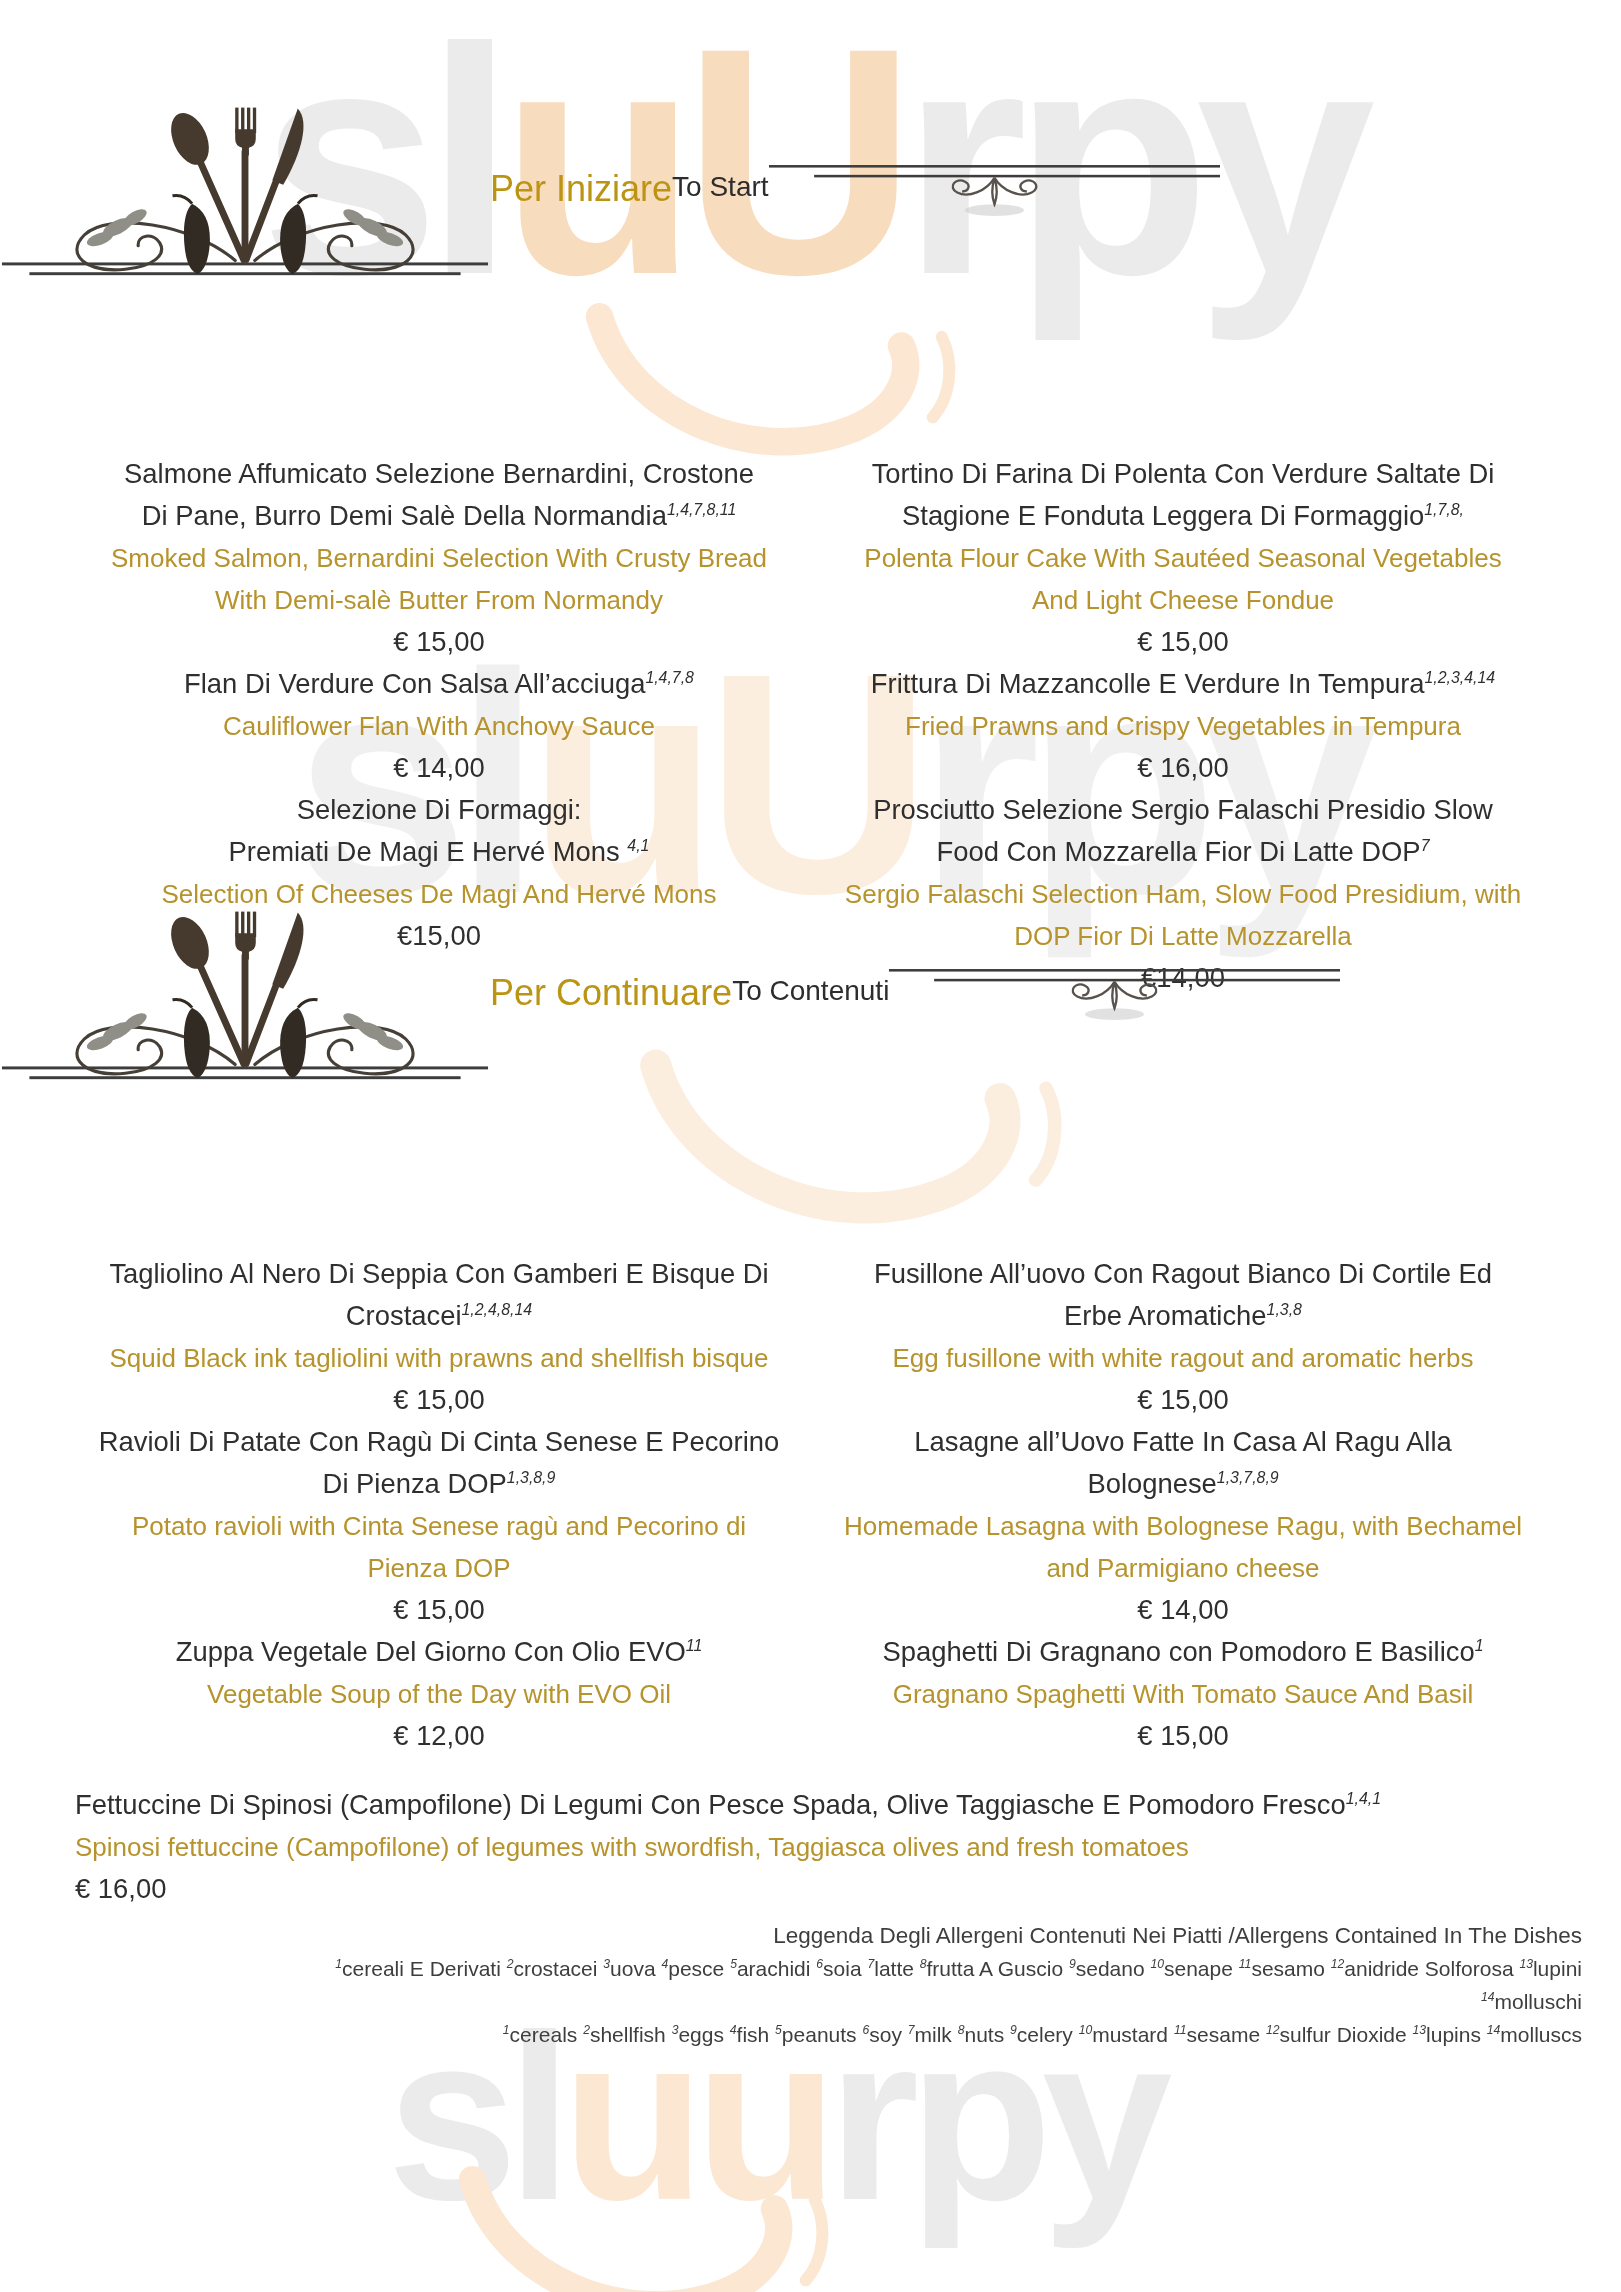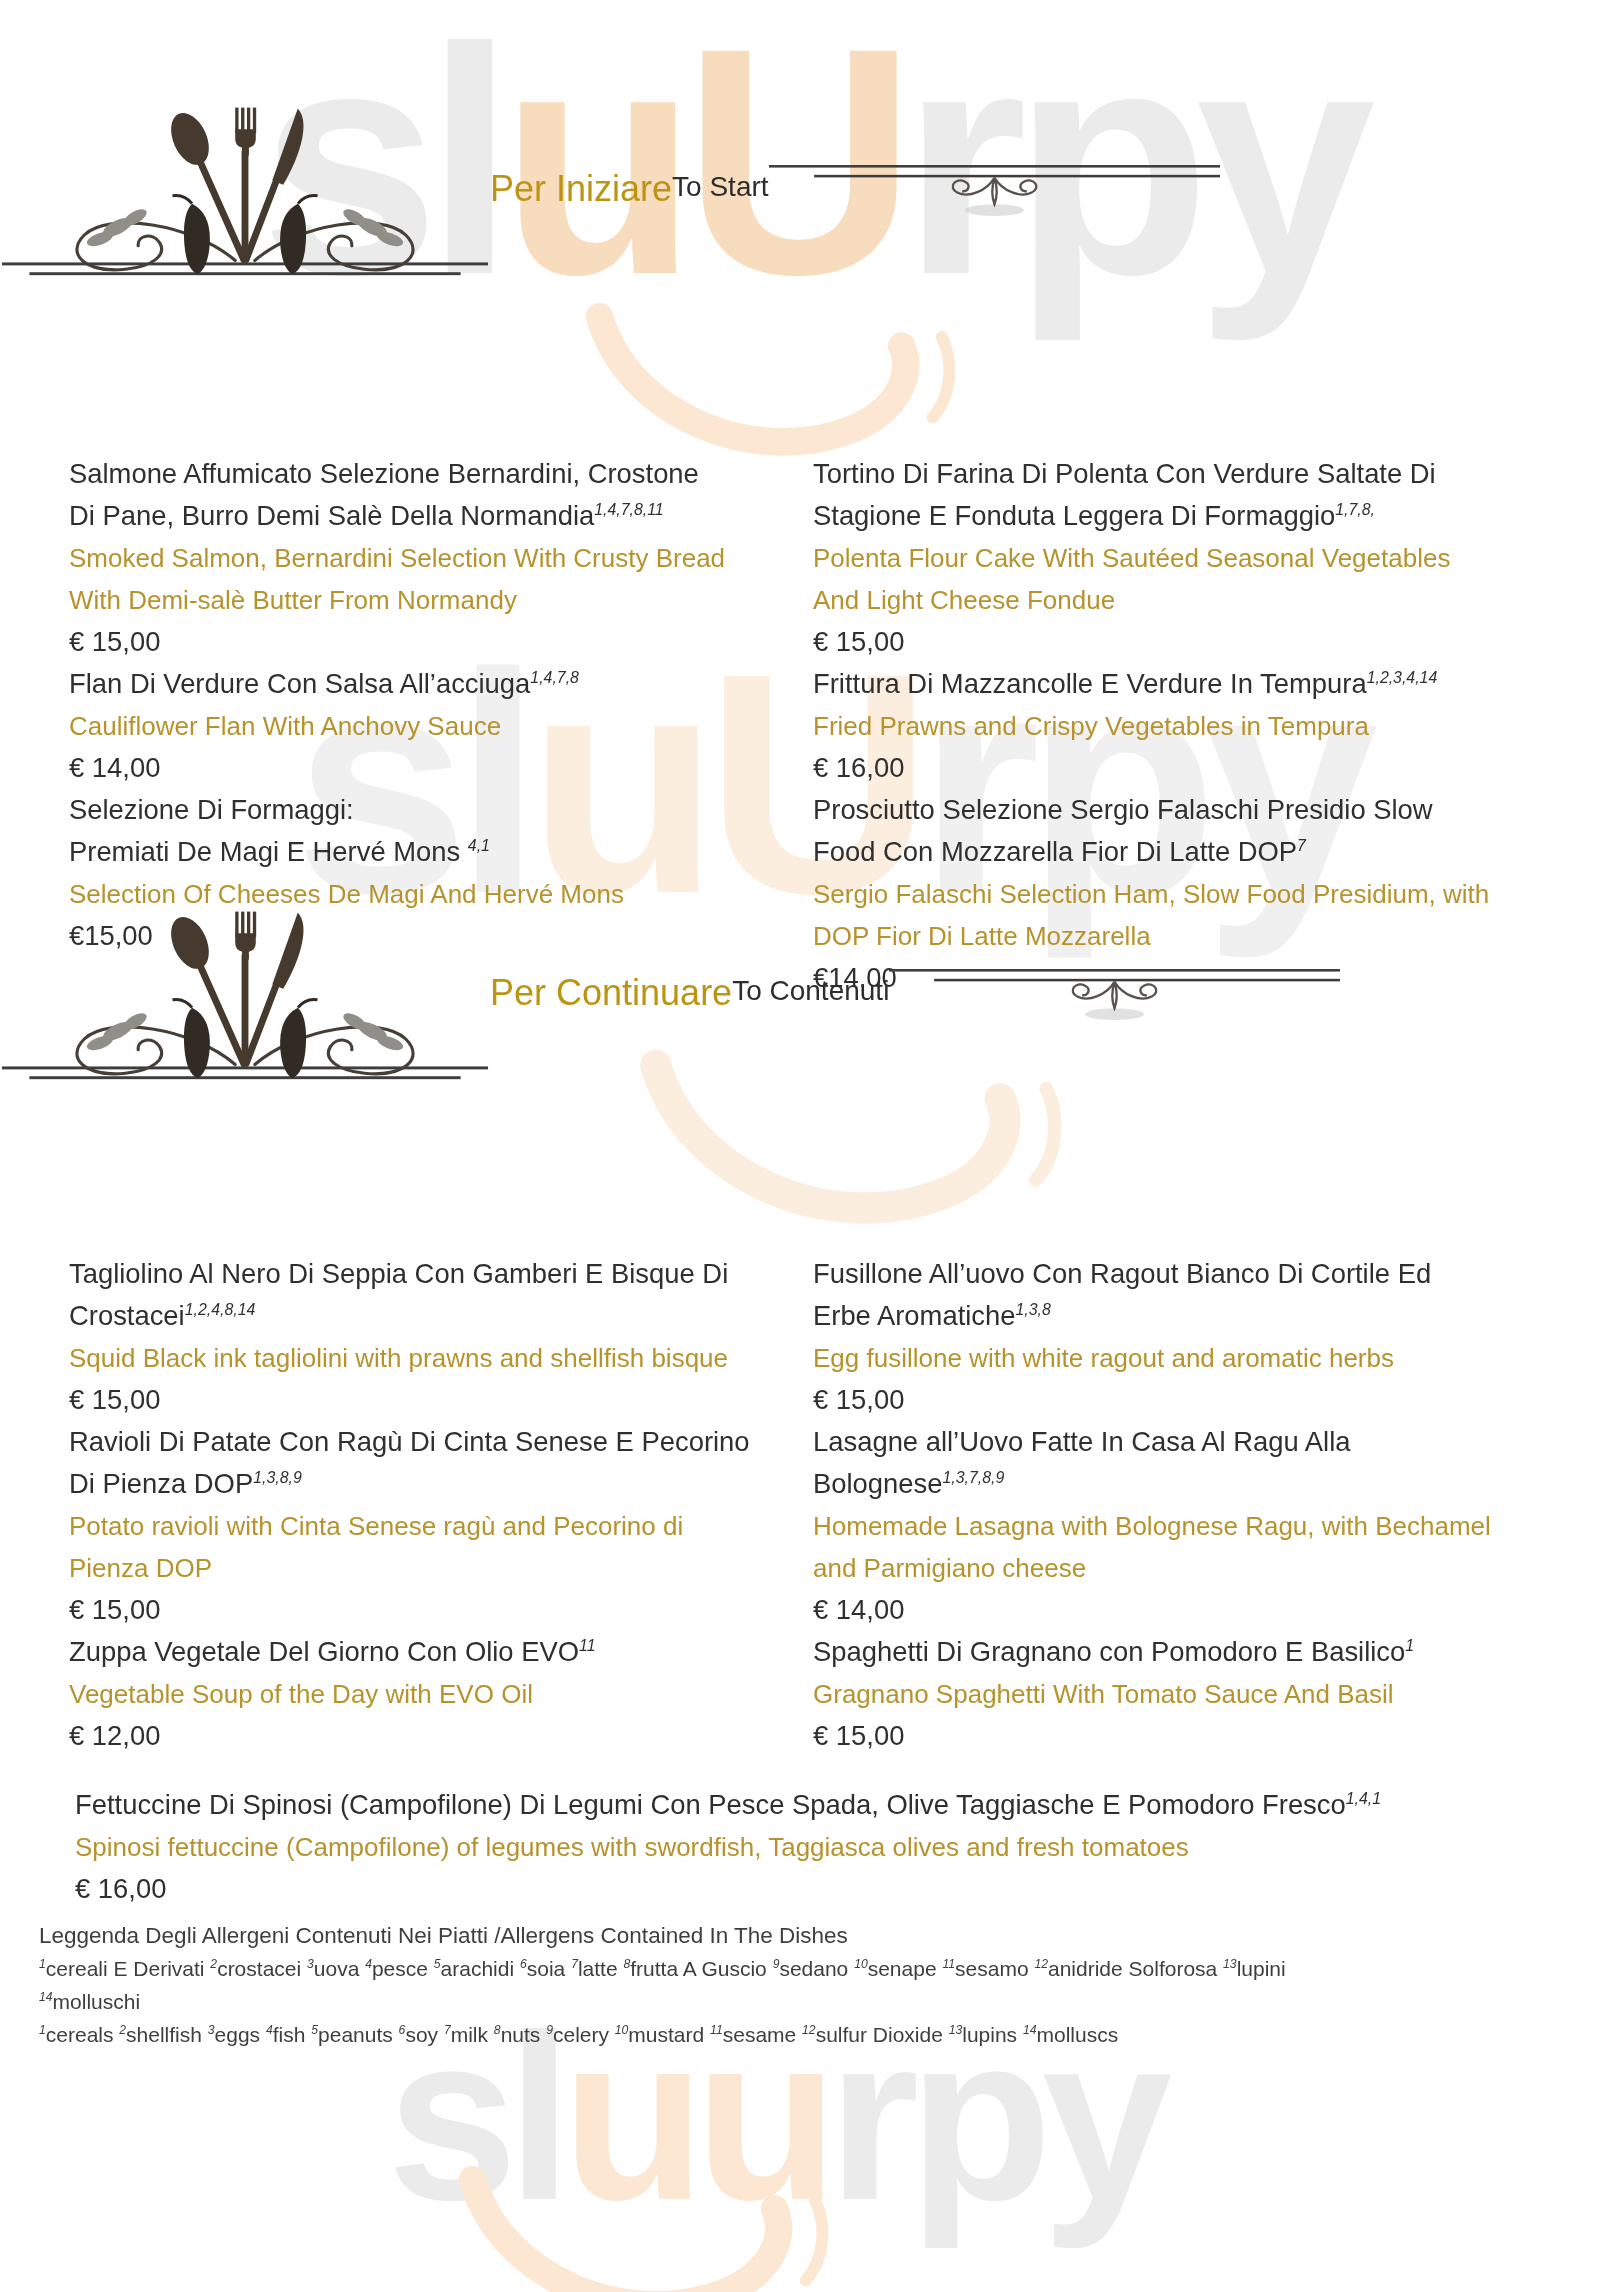--- a/index.html
+++ b/index.html
@@ -22,32 +22,32 @@
   .wm-top .smile{left:323px;top:289px;width:421px;height:211px;}
   .wm-mid .smile{left:343px;top:407px;width:480px;height:240px;}
   .wm-bottom .smile{left:69px;top:152px;width:421px;height:211px;}
   
   .section-header{position:absolute;left:0;width:100%;display:flex;flex-direction:row;align-items:center;z-index:1;}
   .cutlery{width:490px;height:216px;}
   .title-it{font-size:36px;font-weight:400;color:var(--title-gold);margin:5.9px 0 0 0;line-height:1.25;}
   .title-en{font-size:28px;color:#2d2d2d;margin-top:2px;line-height:1.3;}
   .divider{width:451px;height:57px;margin-top:11.8px;}
   
-  .menu-col{position:absolute;width:740px;z-index:1;}
+  .menu-col{position:absolute;width:740px;text-align:center;z-index:1;}
   #col-s1-left{left:69px;top:453px;}
   #col-s1-right{left:813px;top:453px;}
   #col-s2-left{left:69px;top:1253px;}
   #col-s2-right{left:813px;top:1253px;}
   .item-name{font-size:27.4px;color:var(--text-dark);line-height:42px;white-space:pre-line;}
   .item-desc{font-size:26px;color:var(--accent-gold);line-height:42px;white-space:pre-line;}
   .item-price{font-size:27.4px;color:var(--text-dark);line-height:42px;}
   sup{font-size:0.58em;line-height:0;vertical-align:super;font-style:italic;}
   .wide-item{position:absolute;left:75px;top:1784px;width:1470px;text-align:left;z-index:1;}
   
-  .legend{position:absolute;left:39px;top:1919px;width:1543px;text-align:left;z-index:1;}
+  .legend{position:absolute;left:39px;top:1919px;width:1543px;text-align:right;z-index:1;}
   .legend-title{font-size:22.5px;line-height:33px;color:#3e3e3e;}
   .legend-line{font-size:21px;line-height:33px;color:#3e3e3e;}
   .defs-hidden{position:absolute;width:0;height:0;overflow:hidden;}
 </style>
 </head>
 <body style="--accent-gold: #b6932c; --title-gold: #bc9414; --text-dark: #2f2f2f; --wm-gray: #ebebeb; --wm-peach: #f8dcbe; --wm-peach-soft: #fbe7d2;">
 
 <svg class="defs-hidden" xmlns="http://www.w3.org/2000/svg">
   <defs>
     <symbol id="cutlery" viewBox="0 0 500 220">

